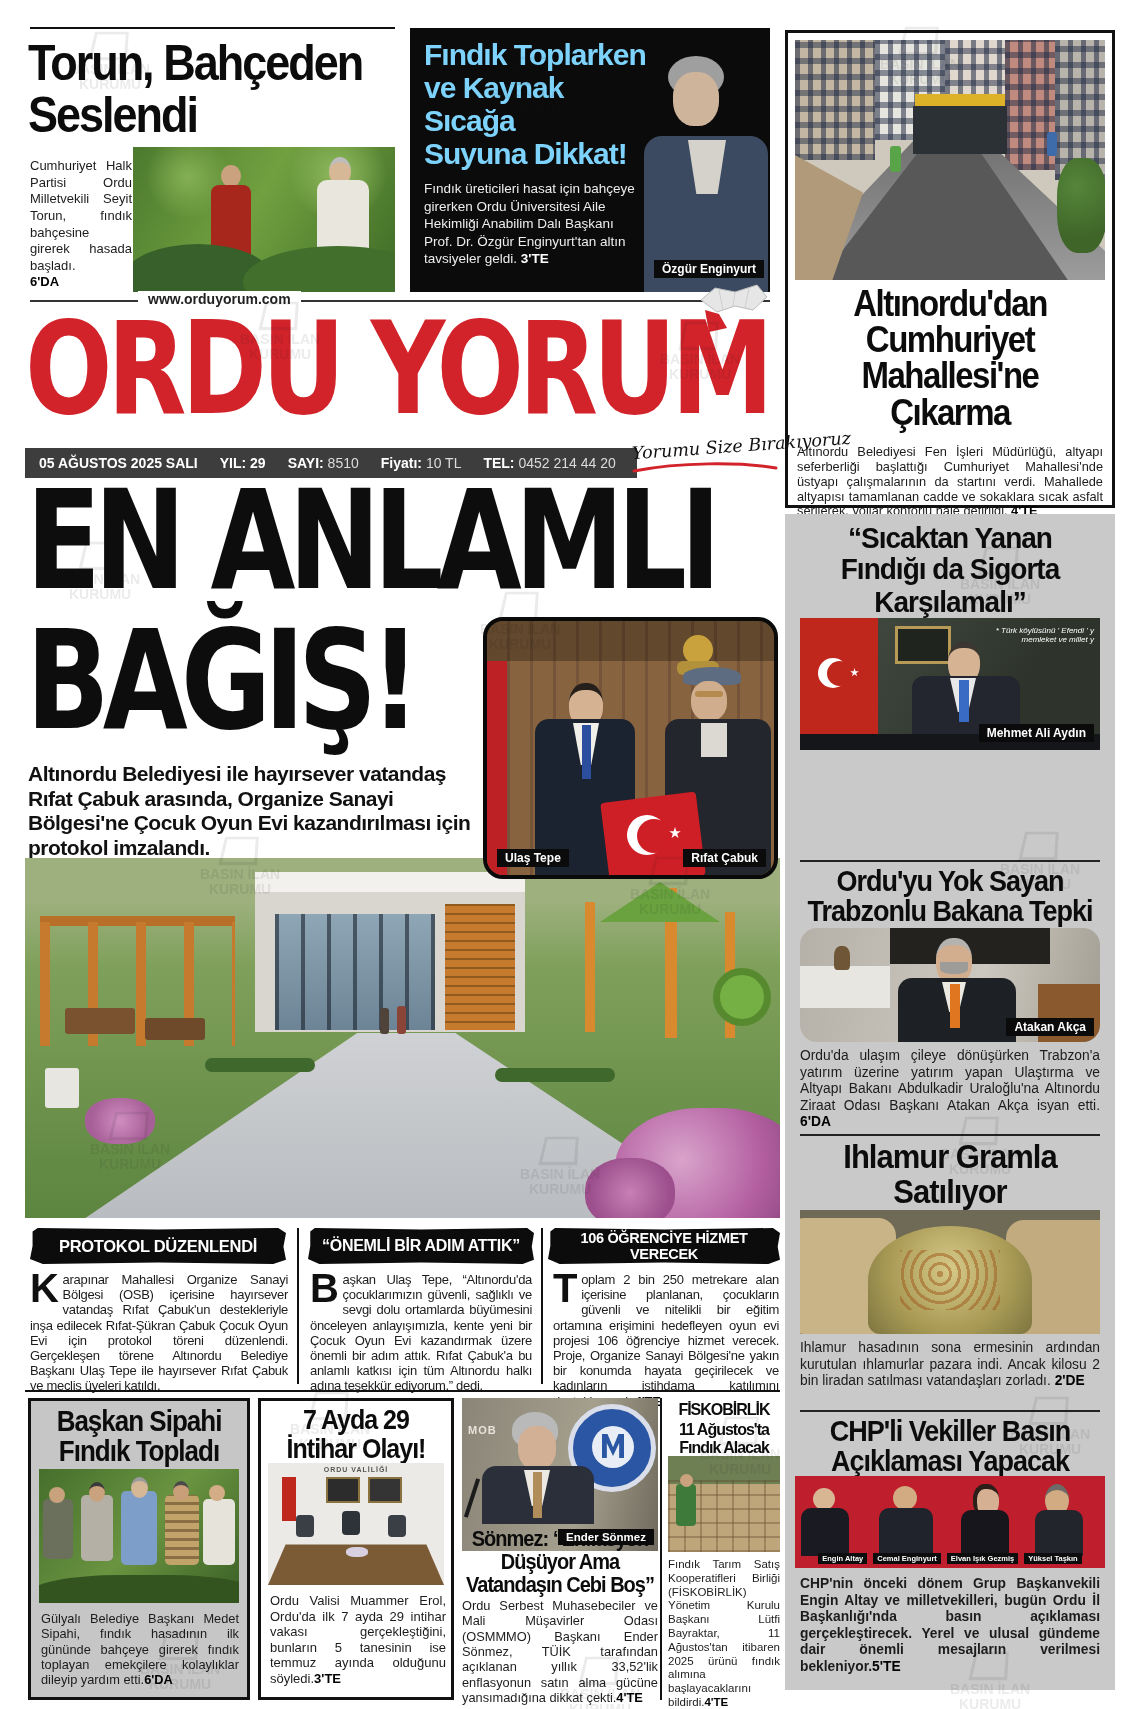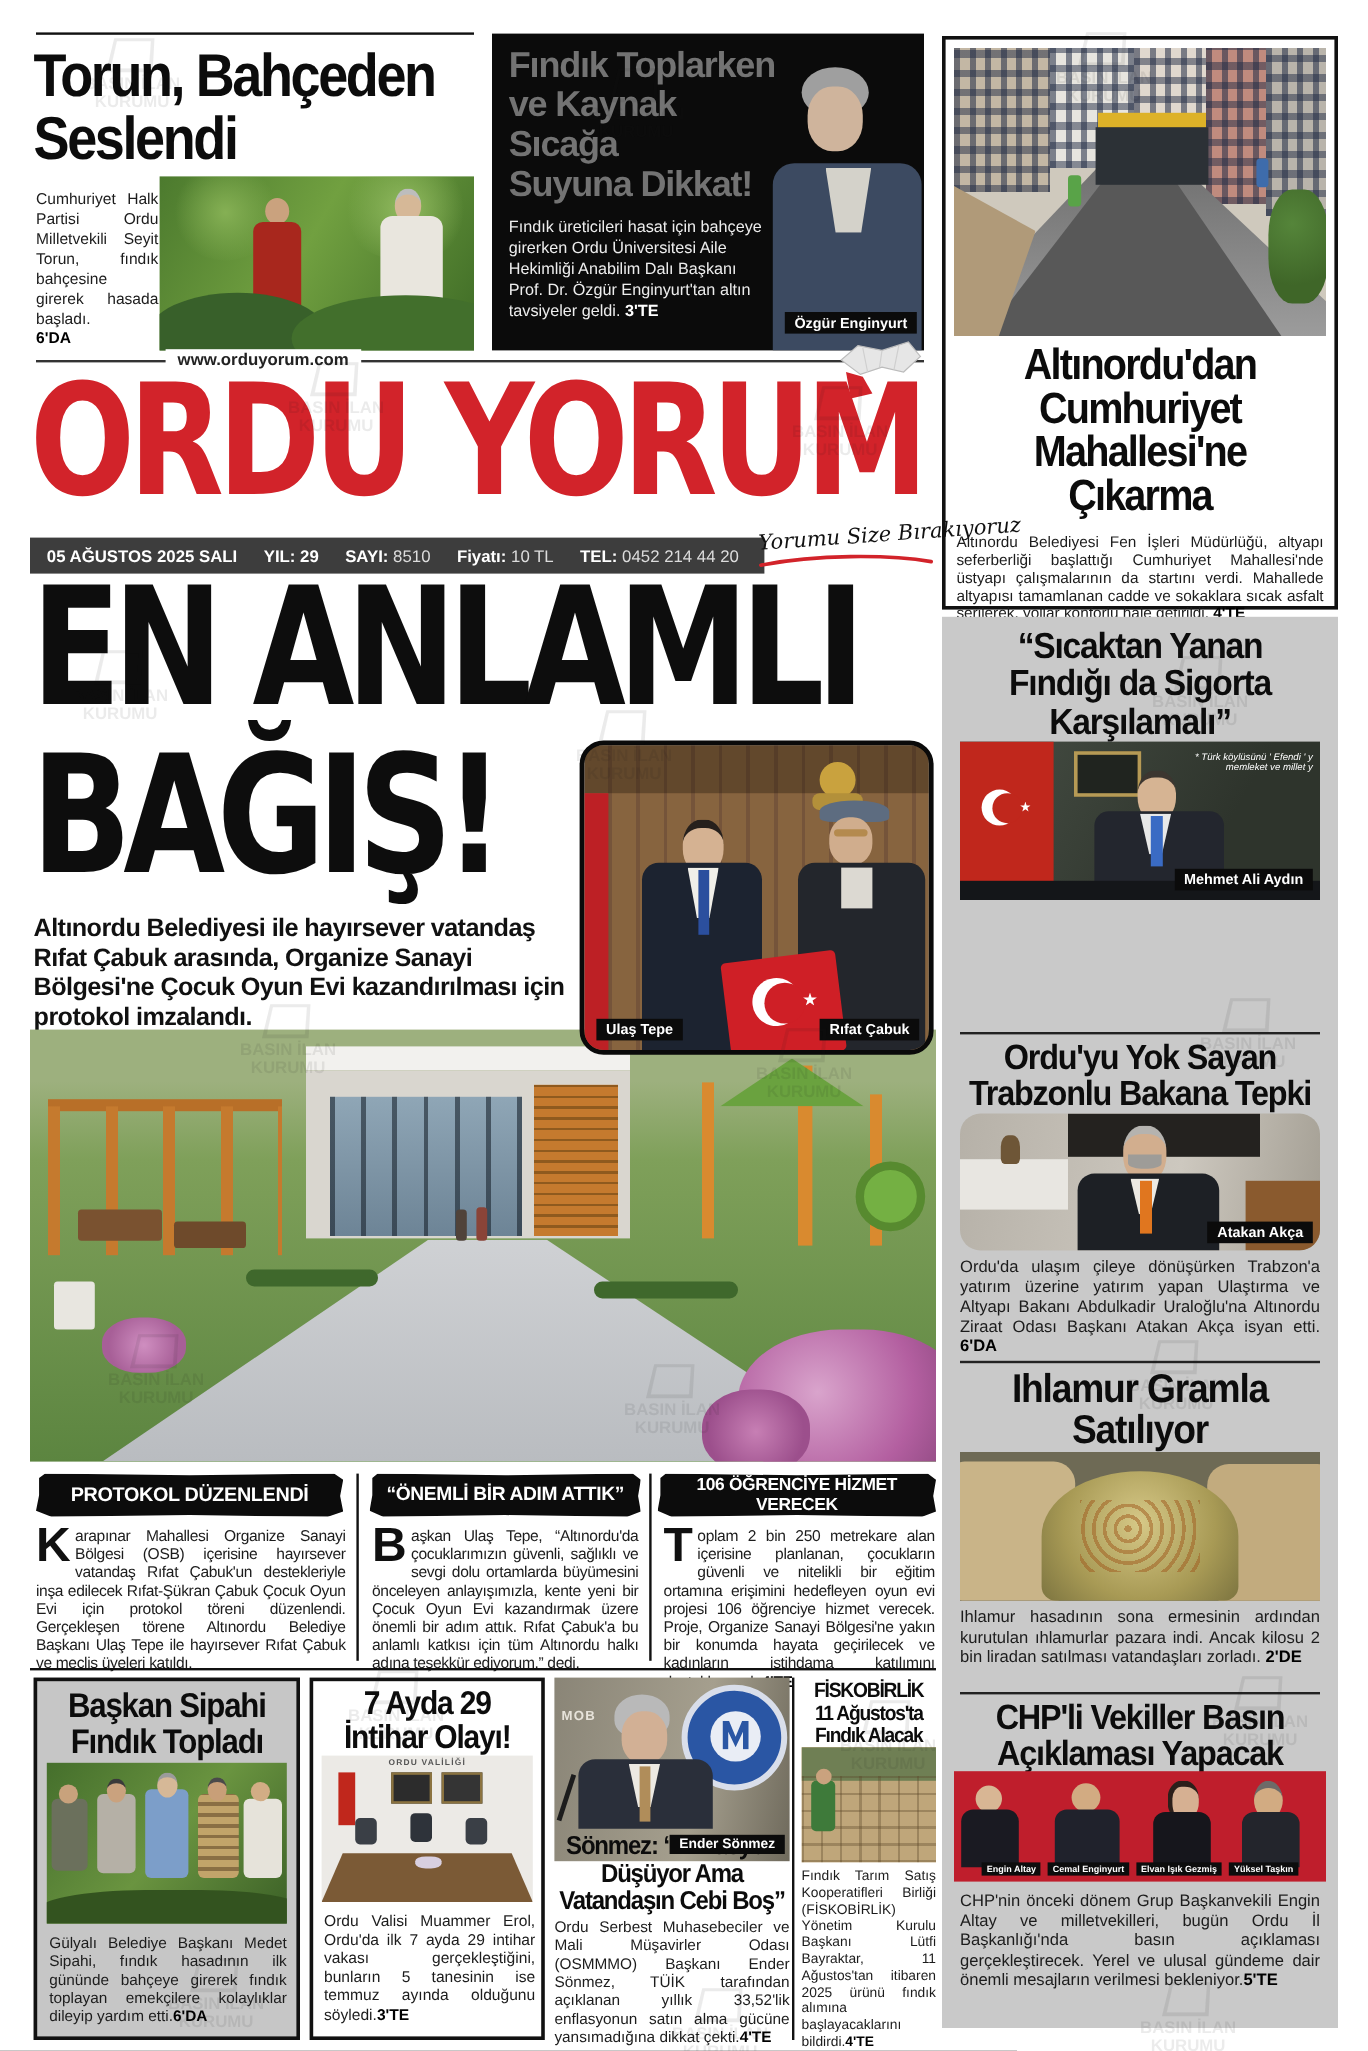--- a/index.html
+++ b/index.html
@@ -51,21 +51,21 @@
     <i class="a" style="left:150px;top:-15px;width:110px;height:85px;border-radius:50%;background:radial-gradient(circle,#92bb60,transparent 70%);"></i>
     <i class="a" style="left:88px;top:18px;width:20px;height:22px;border-radius:50%;background:#caa27e;"></i>
     <i class="a" style="left:78px;top:38px;width:40px;height:72px;border-radius:8px 8px 0 0;background:#a8271d;"></i>
     <i class="a" style="left:196px;top:10px;width:22px;height:24px;border-radius:50%;background:#d6b897;border-top:5px solid #bdbdbd;"></i>
     <i class="a" style="left:184px;top:33px;width:52px;height:86px;border-radius:10px 10px 0 0;background:#e9e6de;"></i>
     <i class="a" style="left:-10px;bottom:-22px;width:150px;height:70px;border-radius:50%;background:#38602a;"></i>
     <i class="a" style="left:110px;bottom:-26px;width:190px;height:72px;border-radius:50%;background:#426f2c;"></i>
   </div>
 
   <div class="abs" style="left:410px;top:28px;width:360px;height:264px;background:#0b0b0b;">
-    <div class="lines" style="position:absolute;left:14px;top:10px;width:250px;color:#737373;font-weight:bold;font-size:30px;line-height:1.1;letter-spacing:-1px;">
+    <div class="lines" style="position:absolute;left:14px;top:10px;width:250px;color:#7dd3fc;font-weight:bold;font-size:30px;line-height:1.1;letter-spacing:-1px;">
         <div>Fındık Toplarken</div>
         <div>ve Kaynak</div>
         <div>Sıcağa</div>
         <div>Suyuna Dikkat!</div>
       </div>
     <div style="position:absolute;left:14px;top:152px;width:222px;color:#ededed;font-size:13.5px;line-height:1.3;text-align:left;"><span>Fındık üreticileri hasat için bahçeye girerken Ordu Üniversitesi Aile Hekimliği Anabilim Dalı Başkanı Prof. Dr. Özgür Enginyurt'tan altın tavsiyeler geldi.</span>
       <b style="color:#fff;">3'TE</b></div>
     <div class="ph" style="right:0;top:0;width:128px;height:264px;background:transparent;">
       <i class="a" style="left:26px;top:28px;width:56px;height:42px;border-radius:50%;background:#9f9f9f;"></i>
       <i class="a" style="left:31px;top:44px;width:46px;height:54px;border-radius:45%;background:#cfb49c;"></i>
@@ -340,21 +340,21 @@
     <i class="a" style="left:18px;top:12px;width:22px;height:22px;border-radius:50%;background:#d8b694;"></i>
     <i class="a" style="left:6px;top:32px;width:48px;height:48px;border-radius:10px 10px 0 0;background:#1a1a22;"></i>
     <i class="a" style="left:98px;top:10px;width:24px;height:24px;border-radius:50%;background:#d2ab82;"></i>
     <i class="a" style="left:84px;top:32px;width:54px;height:48px;border-radius:10px 10px 0 0;background:#20222c;"></i>
     <i class="a" style="left:178px;top:8px;width:22px;height:28px;border-radius:45%;background:#d6b092;border-top:5px solid #2c1f1a;border-left:4px solid #2c1f1a;"></i>
     <i class="a" style="left:166px;top:34px;width:48px;height:46px;border-radius:10px 10px 0 0;background:#16161c;"></i>
     <i class="a" style="left:250px;top:8px;width:24px;height:26px;border-radius:50%;background:#d2ab82;border-top:6px solid #6e6a68;"></i>
     <i class="a" style="left:240px;top:34px;width:48px;height:46px;border-radius:10px 10px 0 0;background:#23252c;"></i>
     <div class="cap-row" style="left:0;bottom:3px;width:310px;"><div>Engin Altay</div><div>Cemal Enginyurt</div><div>Elvan Işık Gezmiş</div><div>Yüksel Taşkın</div></div>
   </div>
-  <div class="bodytxt" style="left:800px;top:1576px;width:300px;font-size:13.8px;line-height:1.2;"><span>CHP'nin önceki dönem Grup Başkanvekili Engin Altay ve milletvekilleri, bugün Ordu İl Başkanlığı'nda basın açıklaması gerçekleştirecek. Yerel ve ulusal gündeme dair önemli mesajların verilmesi bekleniyor.</span><b>5'TE</b></div>
+  <div class="bodytxt" style="left:800px;top:1576px;width:300px;font-size:13.8px;line-height:1.2;font-weight:bold;"><span>CHP'nin önceki dönem Grup Başkanvekili Engin Altay ve milletvekilleri, bugün Ordu İl Başkanlığı'nda basın açıklaması gerçekleştirecek. Yerel ve ulusal gündeme dair önemli mesajların verilmesi bekleniyor.</span><b>5'TE</b></div>
 
   <div class="abs" style="left:0;top:0;width:1140px;height:1709px;pointer-events:none;">
       <div class="wm" style="left: 70px; top: 30px;">
         <span class="wm-box"></span>
         <div>BASIN İLAN</div>
         <div>KURUMU</div>
       </div>
       <div class="wm" style="left: 490px; top: 55px;">
         <span class="wm-box"></span>
         <div>BASIN İLAN</div>

